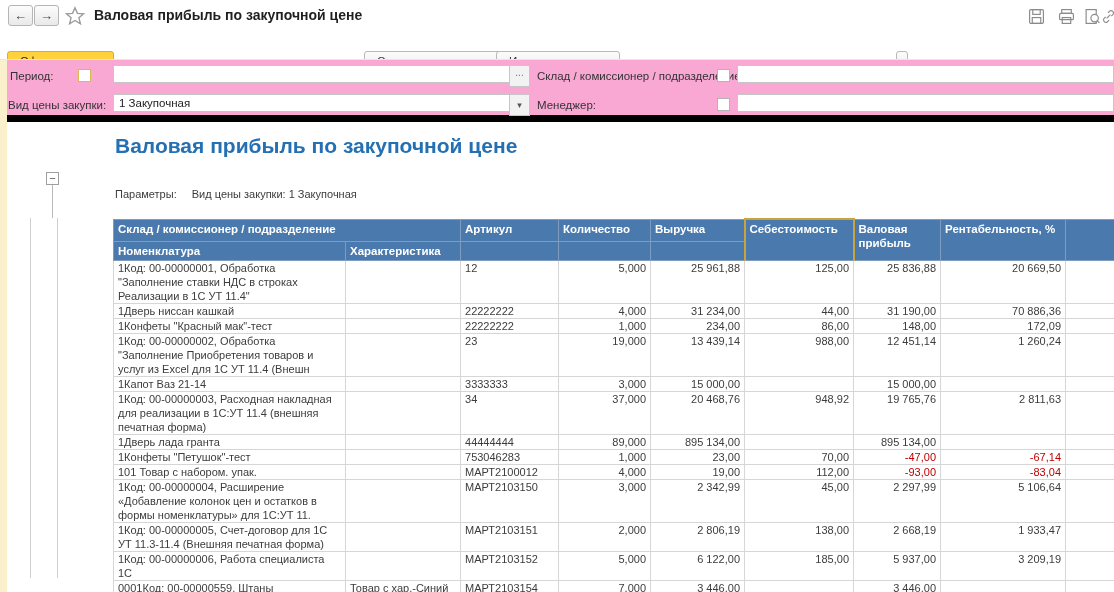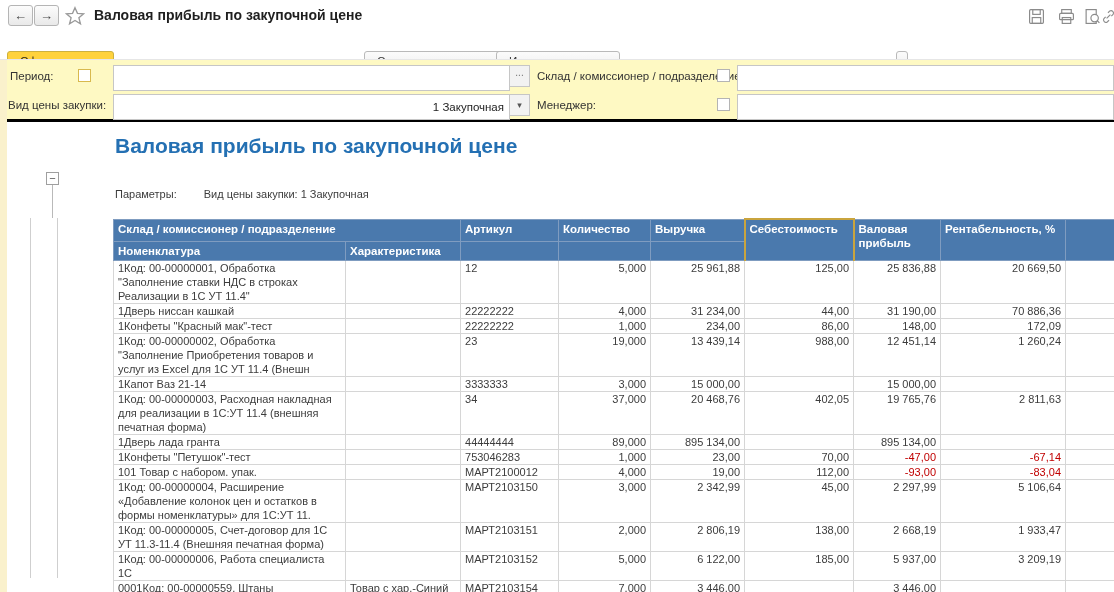--- a/index.html
+++ b/index.html
@@ -21,43 +21,43 @@
   
   #btnbar { position:absolute; left:0; top:32px; width:904px; height:27px; background:#fff;margin-top:16px; }
   .cmdbtn { position:absolute; top:3px; height:21px; border:1px solid #b9b9b9; border-radius:3px;
             background:linear-gradient(#fbfbfb,#ededed); color:#333; font-size:11.5px;
             padding:0 12px; line-height:19px; white-space:nowrap; }
   .cmdbtn.primary { background:#ffd23c; border-color:#cdb13e; color:#1a1a1a; }
   #btn-sliver { position:absolute; right:-4px; top:3px; width:12px; height:21px;
                 border:1px solid #b9b9b9; border-radius:3px; background:linear-gradient(#fbfbfb,#ededed); }
 
   
-  #filters { position:absolute; left:0; top:59px; width:1114px; height:63px; background:#fef9c3;
-             border-top:1px solid #e6e6e6; border-bottom:3px solid #000000; }
+  #filters { position:absolute; left:0; top:59px; width:1114px; height:63px; background:#f9a8d4;
+             border-top:1px solid #e6e6e6; border-bottom:7px solid #000000; }
   .flabel { position:absolute; font-size:11.5px; color:#333; white-space:nowrap; }
   .cb { position:absolute; width:13px; height:13px; background:#fff; border:1px solid #b4b4b4; }
   .cb.focus { border-color:#d8b94e; }
-  .fin { position:absolute; height:26px; border:1px solid #c6c6c6; background:#fff;
-         font-size:11.5px; color:#222; padding:0 5px; font-family:"Liberation Sans",sans-serif;text-align:right; }
+  .fin { position:absolute; height:18px; border:1px solid #c6c6c6; background:#fff;
+         font-size:11.5px; color:#222; padding:0 5px; font-family:"Liberation Sans",sans-serif; }
   .sidebtn { position:absolute; width:21px; height:22px; border:1px solid #c6c6c6; background:#f2f2f2;
              color:#777; text-align:center; font-size:10px; line-height:20px; }
   .sidebtn.ellipsis::before { content:"..."; position:relative; top:-3px; }
   .sidebtn.drop::before { content:"▾"; font-size:9px; color:#555; }
 
   
   #left-strip { position:absolute; left:0; top:60px; width:7px; height:532px; background:#faf1cc; }
   .gutterline { position:absolute; width:1px; background:#cfcfcf; }
   #collapse-box { position:absolute; left:46px; top:172px; width:13px; height:13px; background:#fff;
                   border:1px solid #9f9f9f; color:#555; font-size:11px; line-height:11px; text-align:center; }
   #collapse-box::before { content:"−"; }
   #collapse-stem { position:absolute; left:52px; top:185px; width:1px; height:33px; background:#b9b9b9; }
 
   #report-title { position:absolute; left:115px; top:134px; font-size:21px; font-weight:bold; color:#2470b3; }
   #report-params { position:absolute; left:115px; top:188px; font-size:11px; color:#3c3c3c; }
-  #report-params .pv { margin-left:24px; }
+  #report-params .pv { margin-left:12px; }
 
   
   #rtable { position:absolute; left:113px; top:218px; width:1001px; border-collapse:collapse;
             table-layout:fixed; font-size:11px; color:#3c3c3c; }
   #rtable td, #rtable th { border:1px solid #d6d6d6; overflow:hidden; }
   #rtable th { background:#4a79ad; color:#fff; font-weight:bold; font-size:11.5px; text-align:left;
                padding:2px 4px; vertical-align:top; border-color:#7f9cc0; line-height:14px; }
   th.sel { background:#7296c2; border-left:2px solid #c9a43e !important;
            border-right:2px solid #c9a43e !important; border-top:2px solid #c9a43e !important; }
   th.h-sub { height:18px; }
@@ -236,21 +236,21 @@
         <td class="t-num">15 000,00</td>
         <td class="t-num"></td>
         <td class="t-filler"></td>
       </tr>
       <tr>
         <td class="t-left t-name">1Код: 00-00000003, Расходная накладная для реализации в 1С:УТ 11.4 (внешняя печатная форма)</td>
         <td class="t-left"></td>
         <td class="t-left">34</td>
         <td class="t-num">37,000</td>
         <td class="t-num">20 468,76</td>
-        <td class="t-num">402,05</td>
+        <td class="t-num">948,92</td>
         <td class="t-num">19 765,76</td>
         <td class="t-num">2 811,63</td>
         <td class="t-filler"></td>
       </tr>
       <tr>
         <td class="t-left t-name">1Дверь лада гранта</td>
         <td class="t-left"></td>
         <td class="t-left">44444444</td>
         <td class="t-num">89,000</td>
         <td class="t-num">895 134,00</td>

